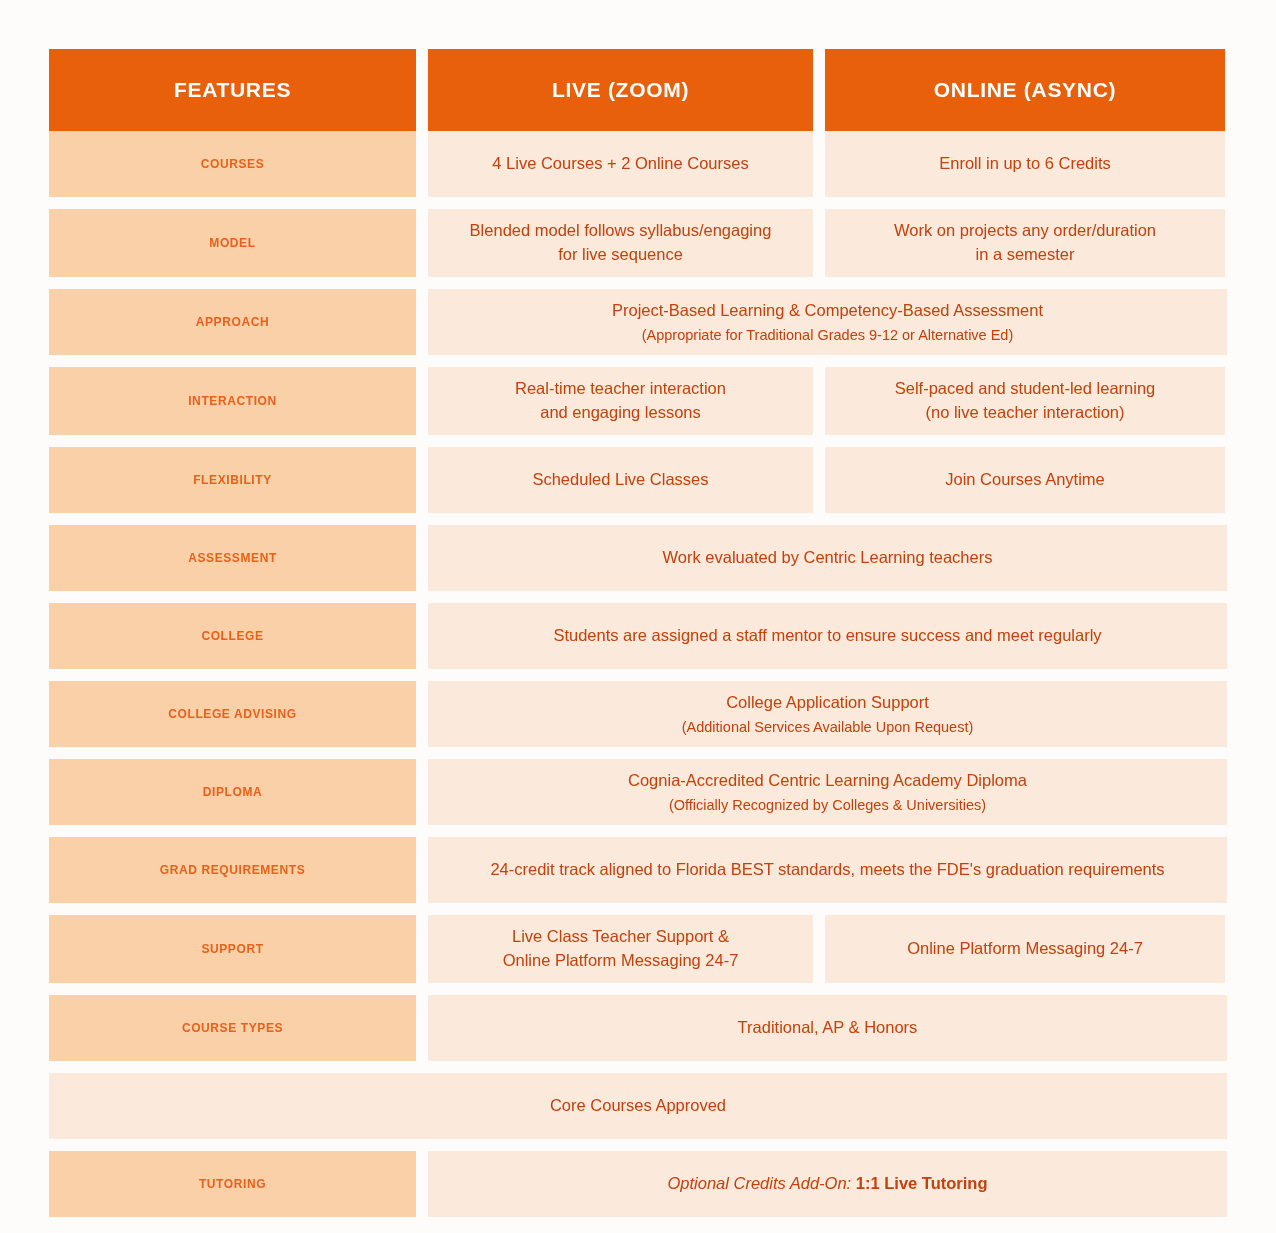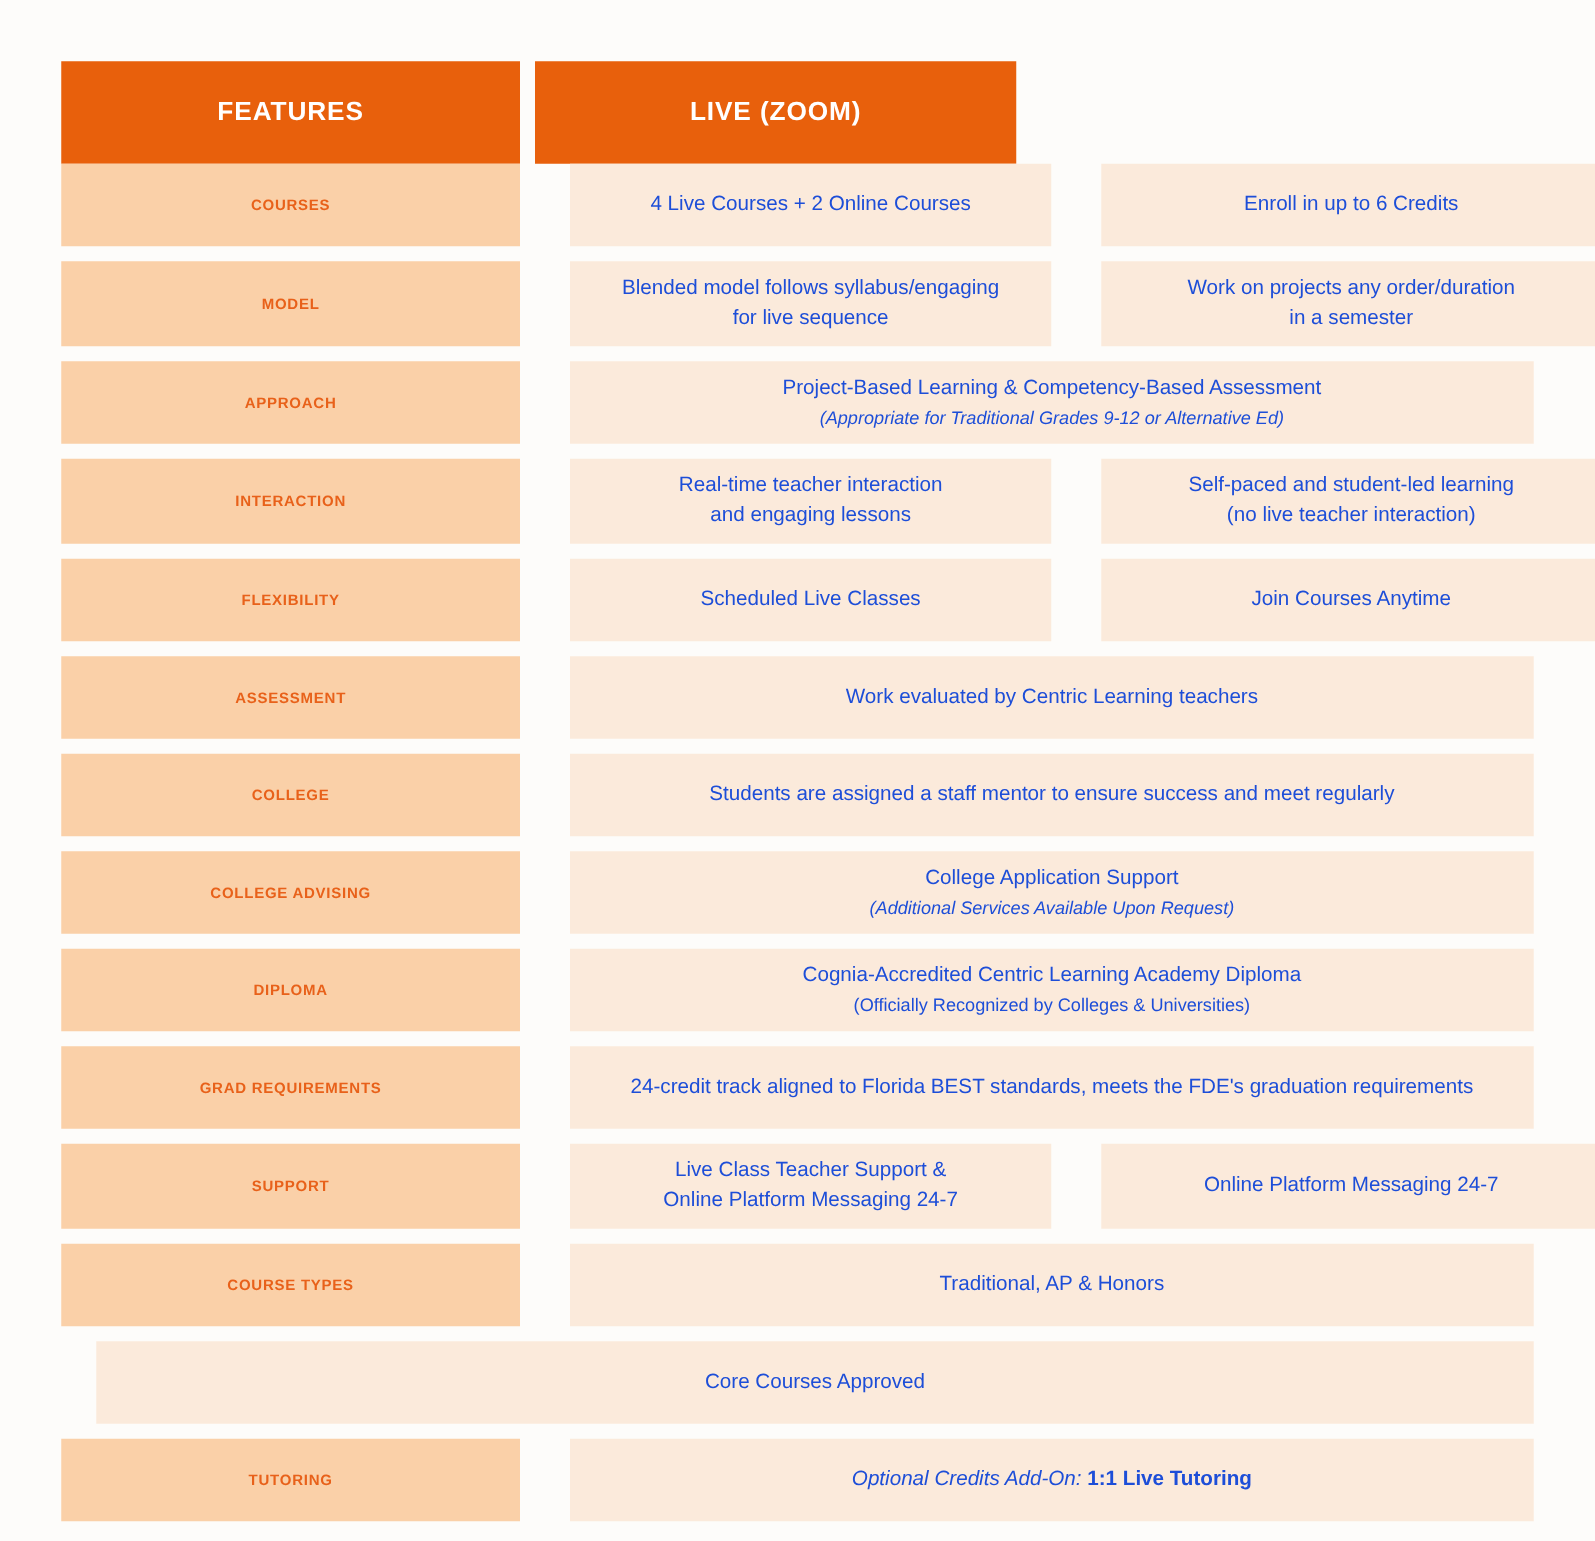--- a/index.html
+++ b/index.html
@@ -79,34 +79,32 @@
     color: #e8611a;
     font-weight: bold;
     font-size: 12px;
     letter-spacing: 0.6px;
     min-height: 66px;
   }
 
   
   .content-cell {
     background: #fbeadb;
-    color: #1d4ed8;
+    color: #c2410c;
     font-size: 16.5px;
     line-height: 1.45;
     min-height: 66px;
-    margin-left: 28px;
   }
 
   .content-cell .sub {
     font-size: 14.5px;
     line-height: 1.4;
     margin-top: 2px;
   }
   .content-cell .sub.italic {
-    font-style: italic;
   }
 
   .content-cell .lead-italic {
     font-style: italic;
   }
   .content-cell .strong {
     font-weight: bold;
   }
 
   .line {
@@ -119,20 +117,23 @@
 <div class="table-wrap">
   <div class="comparison-table">
 
     <div class="row header-row">
       <div class="cell col-feature">
         <span class="line">FEATURES</span>
       </div>
       <div class="cell col-live">
         <span class="line">LIVE (ZOOM)</span>
       </div>
+      <div class="cell col-online">
+        <span class="line">ONLINE (ASYNC)</span>
+      </div>
     </div>
 
     <div id="rows-host" style="display: flex; flex-direction: column; gap: 12px;">
         <div class="row">
           <div class="cell col-feature label-cell">
             <span class="line">COURSES</span>
           </div>
           <div class="cell col-live content-cell">
             <span class="line">4 Live Courses + 2 Online Courses</span>
           </div>

